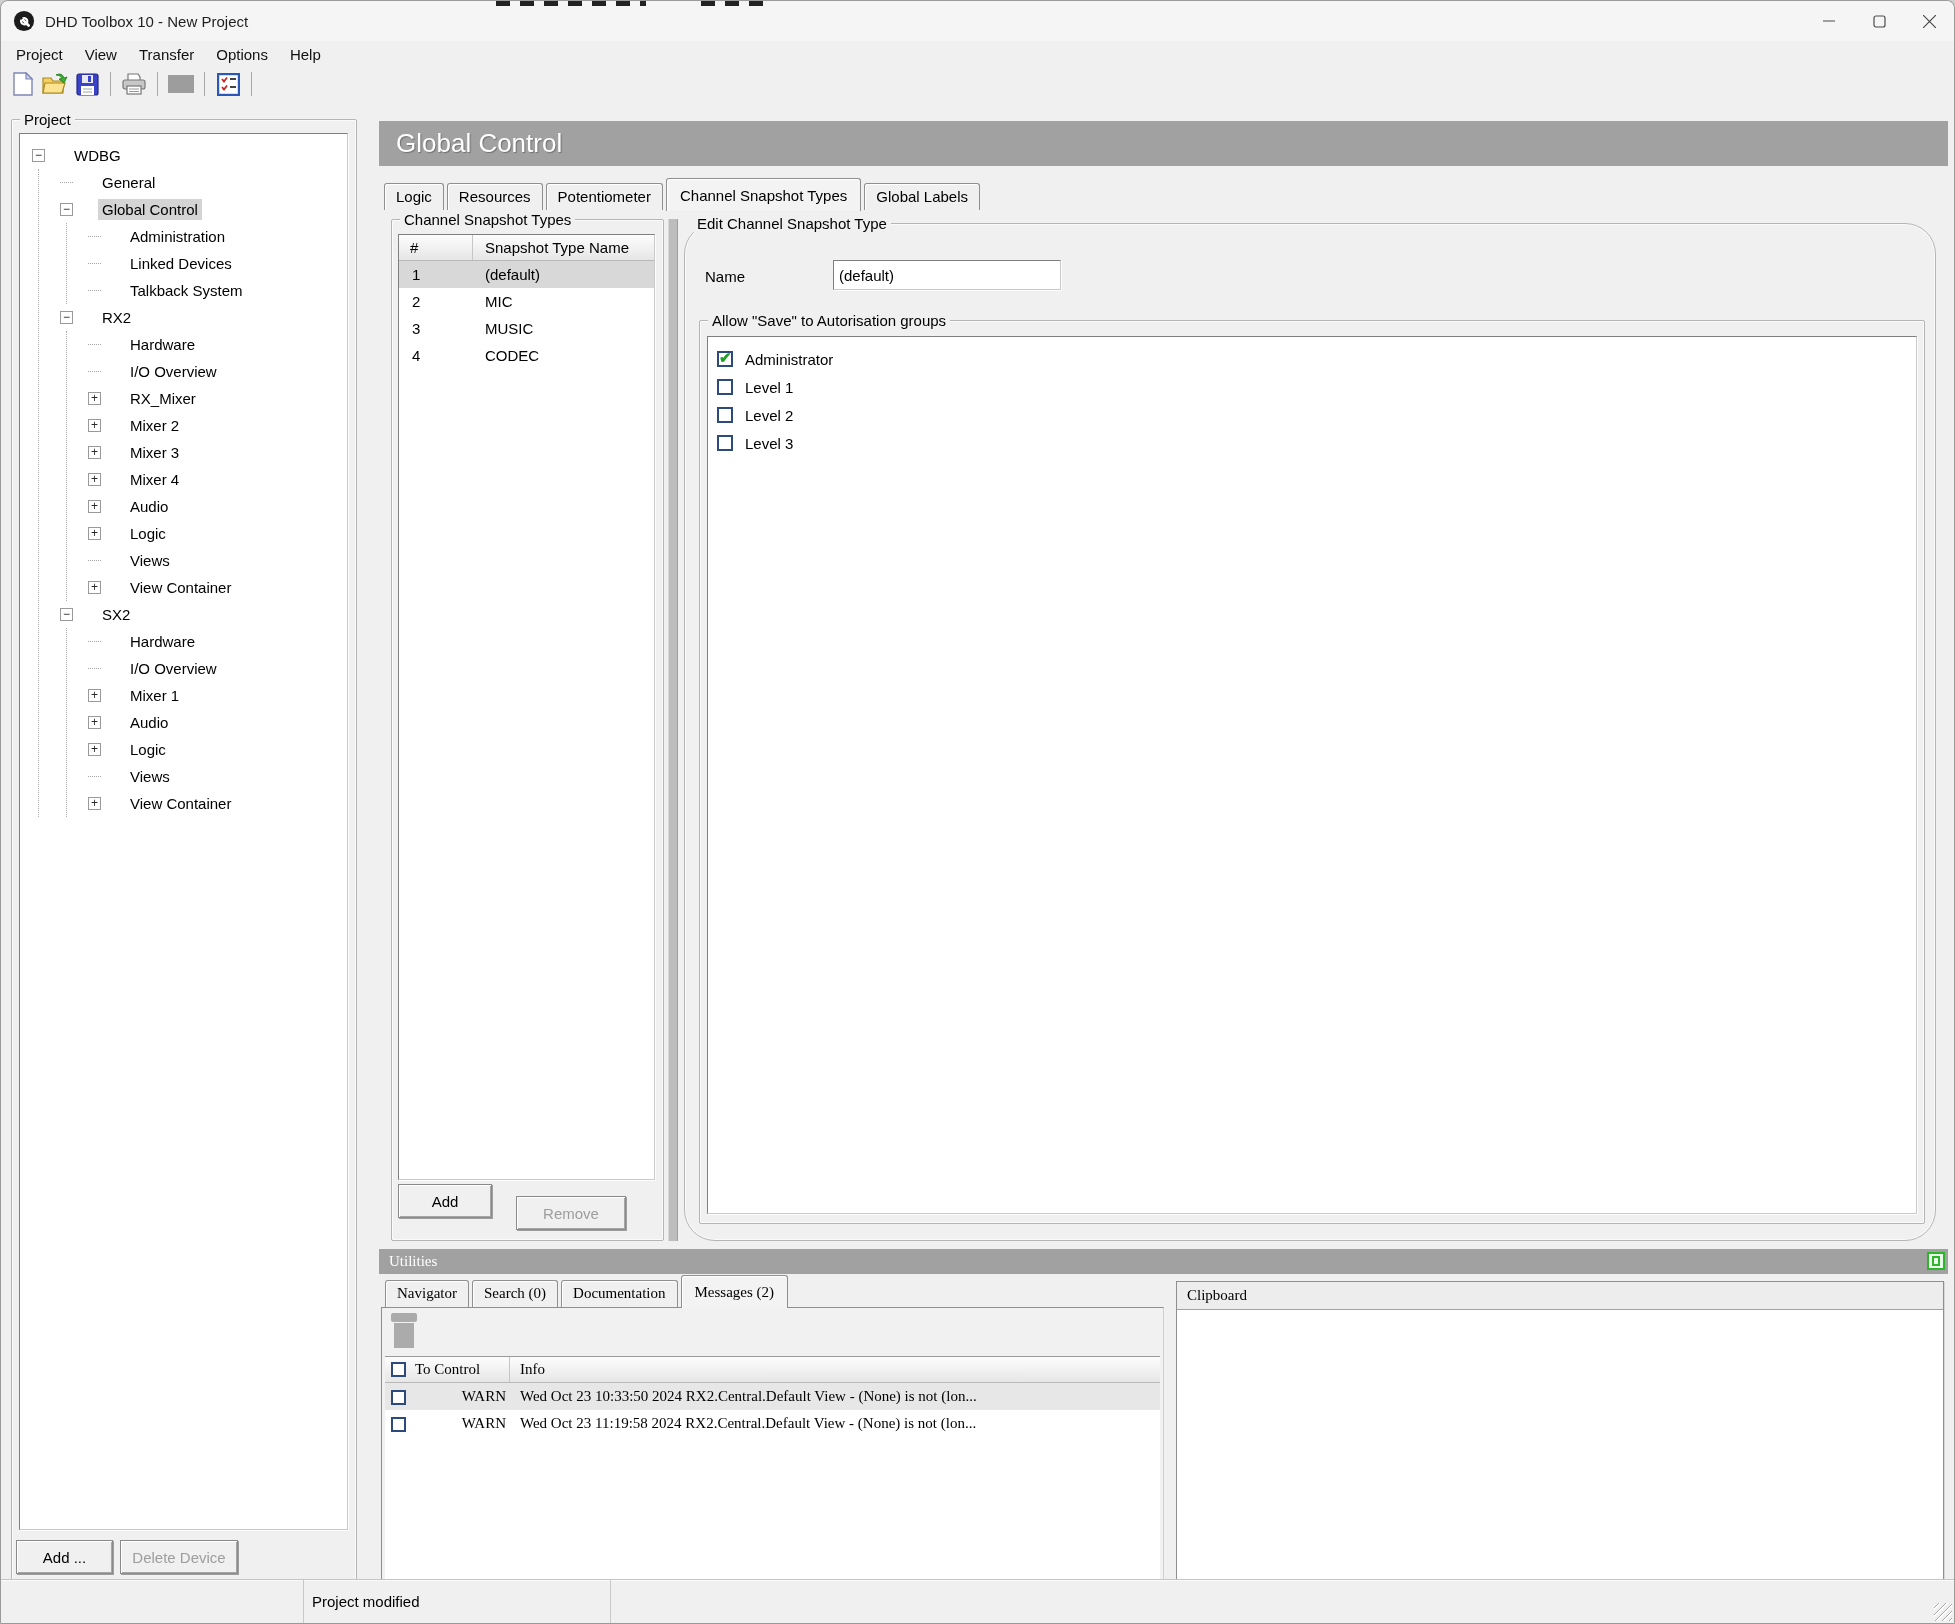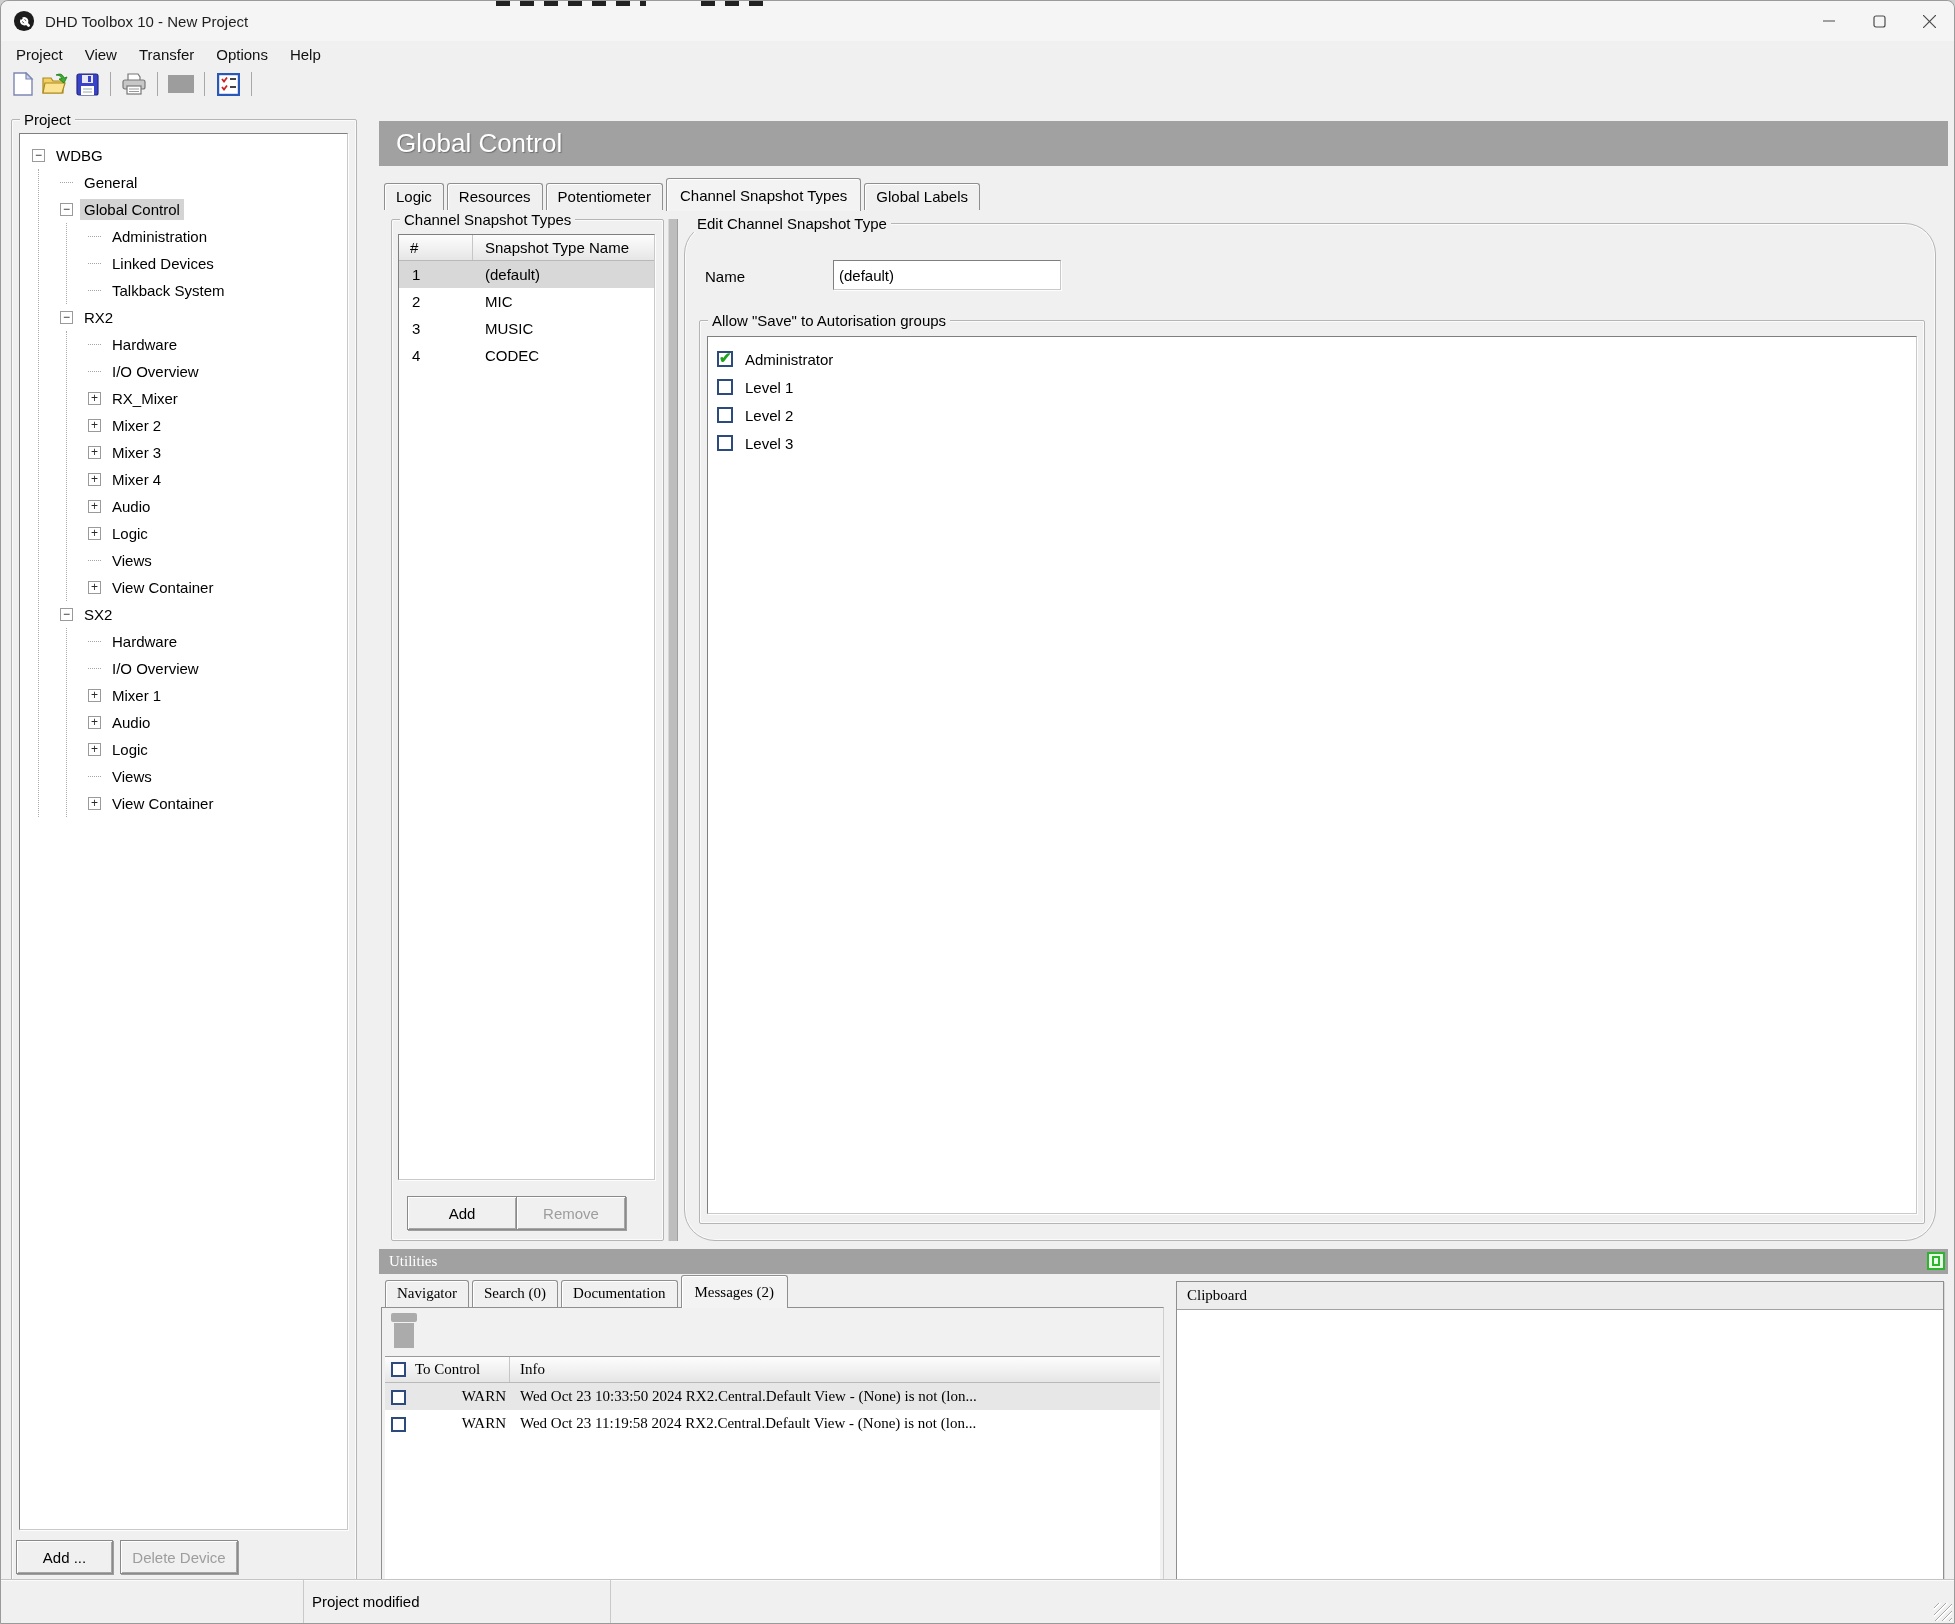--- a/index.html
+++ b/index.html
@@ -54,21 +54,21 @@
   .btn.disabled { color:#9d9d9d; }
 
   
   .panel-project { left:10px; top:118px; width:346px; height:1470px; }
   .tree-box { position:absolute; left:7px; top:13px; right:8px; bottom:58px; overflow:hidden; }
   .tree { padding:8px 0 0 12px; font-size:15px; }
   .tree-row { display:flex; align-items:center; height:27px; white-space:nowrap; }
   .tree-exp { width:13px; height:13px; border:1px solid #9a9a9a; background:#fff; color:#2a2a2a;
     font-size:12px; line-height:10px; text-align:center; flex:0 0 13px; }
   .tree-stub { width:13px; height:1px; border-top:1px dotted #a5a5a5; flex:0 0 13px; }
-  .tree-label { margin-left:7px; padding:2px 4px; }
+  .tree-label { margin-left:25px; padding:2px 4px; }
   .tree-label.selected { background:#d4d4d4; }
   .tree-children { margin-left:6px; border-left:1px dotted #ababab; padding-left:21px; }
   .btn-add-device { left:4px; bottom:14px; width:97px; height:34px; }
   .btn-delete-device { left:108px; bottom:14px; width:118px; height:34px; }
 
   
   .main { position:absolute; left:378px; top:120px; width:1569px; height:1125px; }
   .main-header { height:45px; background:#a1a1a1; display:flex; align-items:center; }
   .main-header span { color:#fff; font-size:26px; margin-left:17px; text-shadow:1px 1px 1px rgba(80,80,80,.6); }
 
@@ -83,21 +83,21 @@
   .gb-snapshots { left:12px; top:98px; width:273px; height:1022px; }
   .snap-table-box { position:absolute; left:6px; top:14px; right:8px; bottom:60px; }
   .snap-header { display:flex; height:26px; background:linear-gradient(#fdfdfd,#e6e6e6);
     border-bottom:1px solid #b9b9b9; font-size:15px; }
   .snap-header .c1 { width:74px; padding:4px 0 0 11px; border-right:1px solid #c6c6c6; }
   .snap-header .c2 { flex:1; padding:4px 0 0 12px; }
   .snap-row { display:flex; height:27px; font-size:15px; align-items:center; }
   .snap-row.selected { background:#d8d8d8; }
   .snap-row .c1 { width:74px; padding-left:13px; }
   .snap-row .c2 { flex:1; padding-left:12px; }
-  .btn-snap-add { left:6px; bottom:10px; width:110px; height:34px;margin-left:9px; }
+  .btn-snap-add { left:6px; bottom:22px; width:94px; height:34px; }
   .btn-snap-remove { left:124px; bottom:10px; width:110px; height:34px; }
 
   .vsplitter { position:absolute; left:289px; top:98px; width:10px; height:1022px;
     background:#bdbdbd; border-left:1px solid #d8d8d8; border-right:1px solid #9f9f9f; }
 
   
   .gb-edit { left:305px; top:102px; width:1252px; height:1018px;border-radius:31px; }
   .lbl-name { position:absolute; left:20px; top:44px; font-size:15px; }
   .inp-name { position:absolute; left:148px; top:36px; width:228px; height:30px;
     font-size:15px; font-family:"Liberation Sans",sans-serif; padding:0 5px; outline:none; }

